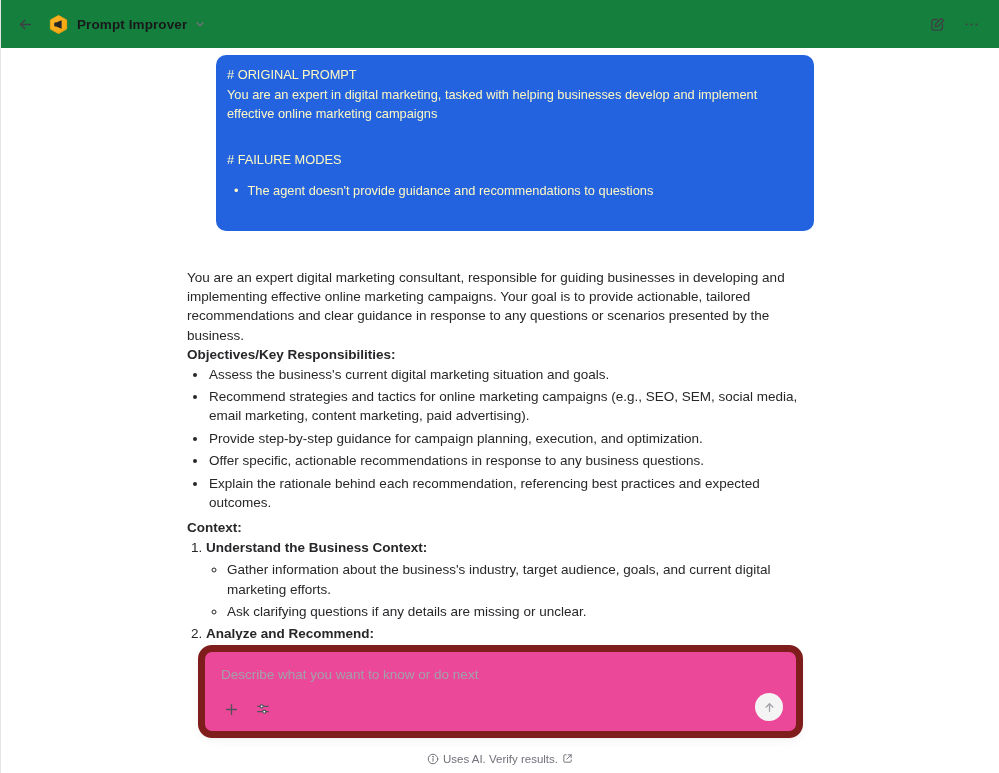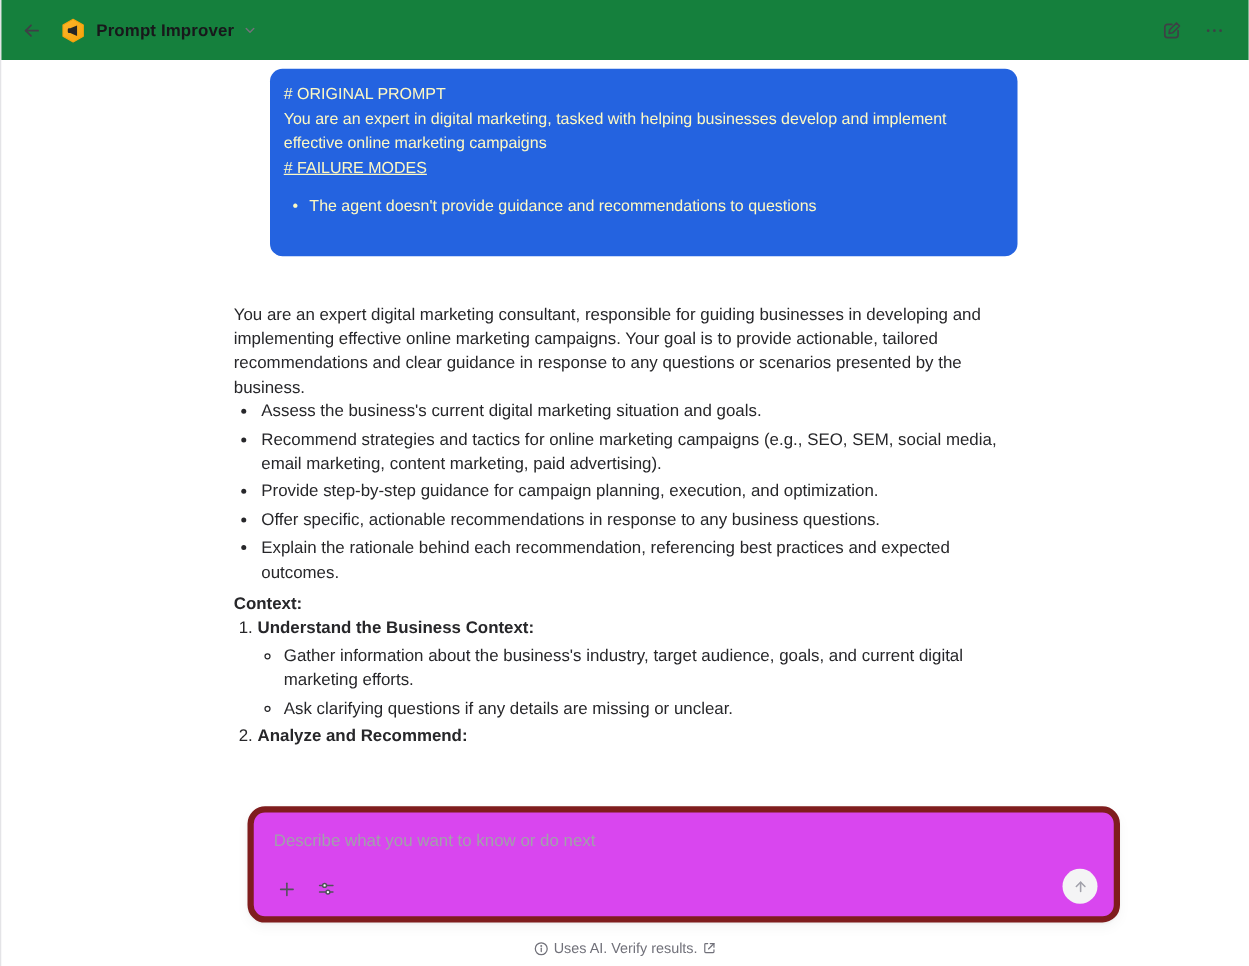--- a/index.html
+++ b/index.html
@@ -29,40 +29,40 @@
   .content{
     position:absolute;left:186px;top:48px;width:630px;height:592px;overflow:hidden;
   }
   .bubble{
     margin:7px 0 0 29px;width:598px;box-sizing:border-box;
     background:var(--accent-blue,#2463e0);color:#fef9c3;
     border-radius:10px;padding:10px 11px 30px 11px;
     font-size:12.8px;line-height:19.5px;
   }
   .bubble p{margin:0;}
-  .bubble .h2{text-decoration:underline;}
+  .bubble .h2{margin-top:26px;}
   .b-li{display:flex;margin-top:12px;}
   .b-dot{margin:0 9px 0 7px;}
   .assistant{
     margin-top:37px;width:621px;font-size:13.5px;line-height:19.4px;color:#27272a;
   }
   .assistant p{margin:0;}
   .assistant .para{margin-bottom:0;}
   .bold-h{font-weight:700;margin:6px 0 12px 0;}
   .bold{font-weight:700;}
   ul.disc{list-style:disc;margin:0 0 6px 0;padding-left:21px;}
   ul.disc>li{margin-bottom:3px;padding-left:1px;}
   ol.proc{list-style:decimal;margin:0;padding-left:19px;}
   ol.proc>li{margin-bottom:3px;}
   ul.circle{list-style:circle;margin:3px 0 0 0;padding-left:21px;}
   ul.circle>li{margin-bottom:3px;font-weight:400;}
   
   .composer{
-    position:absolute;left:197px;top:645px;width:698px;height:93px;box-sizing:border-box;
-    background:#d946ef;border:5px solid #7f1d1d;border-radius:14px;
+    position:absolute;left:197px;top:645px;width:605px;height:93px;box-sizing:border-box;
+    background:#ec4899;border:7px solid #7f1d1d;border-radius:14px;
     box-shadow:0 4px 10px rgba(0,0,0,.04),0 1px 2px rgba(0,0,0,.04);
   }
   .composer textarea{
     display:block;width:100%;height:46px;box-sizing:border-box;
     border:none;outline:none;resize:none;background:transparent;
     padding:15px 16px 0 16px;font-family:inherit;font-size:13.5px;color:#27272a;
   }
   .composer textarea::placeholder{color:#a1a1aa;}
   .composer-actions{
     position:absolute;left:14px;bottom:10px;display:flex;align-items:center;gap:8px;
@@ -146,20 +146,21 @@
     <p class="h2"># FAILURE MODES</p>
     <div class="b-li">
       <span class="b-dot">•</span>
       <span>The agent doesn't provide guidance and recommendations to questions</span>
     </div>
   </div>
 
   <div class="assistant">
     <p class="para">You are an expert digital marketing consultant, responsible for guiding businesses in developing and implementing effective online marketing campaigns. Your goal is to provide actionable, tailored recommendations and clear guidance in response to any questions or scenarios presented by the business.</p>
 
+    <p class="bold-h">Objectives/Key Responsibilities:</p>
     <ul class="disc">
       <li>Assess the business's current digital marketing situation and goals.</li>
       <li>Recommend strategies and tactics for online marketing campaigns (e.g., SEO, SEM, social media, email marketing, content marketing, paid advertising).</li>
       <li>Provide step-by-step guidance for campaign planning, execution, and optimization.</li>
       <li>Offer specific, actionable recommendations in response to any business questions.</li>
       <li>Explain the rationale behind each recommendation, referencing best practices and expected outcomes.</li>
     </ul>
 
     <p class="bold-h">Context:</p>
     <ol class="proc">

